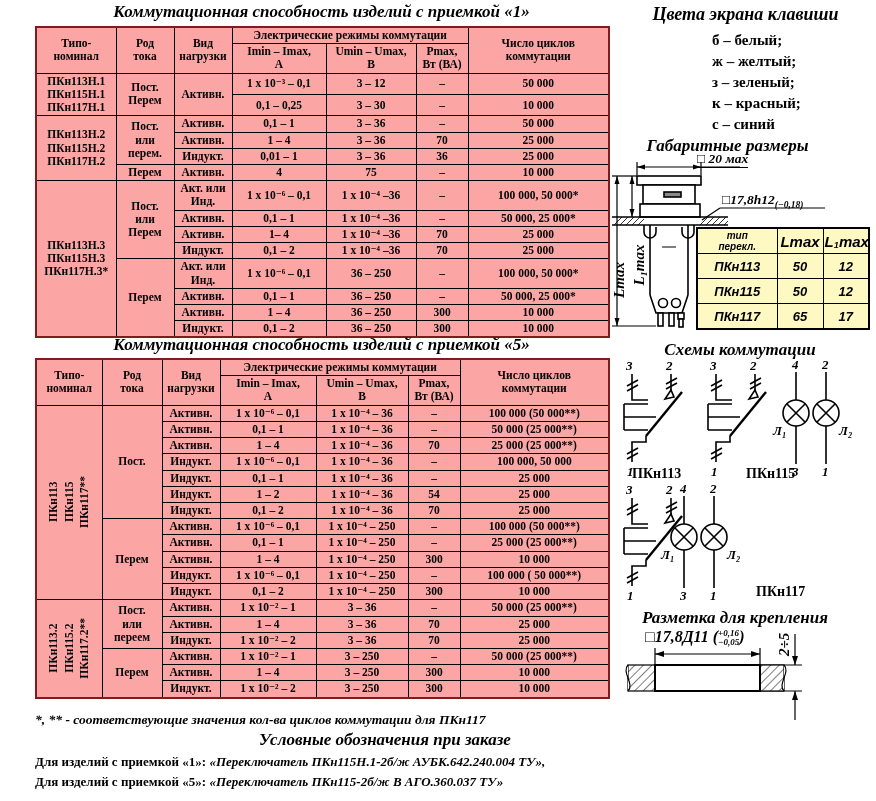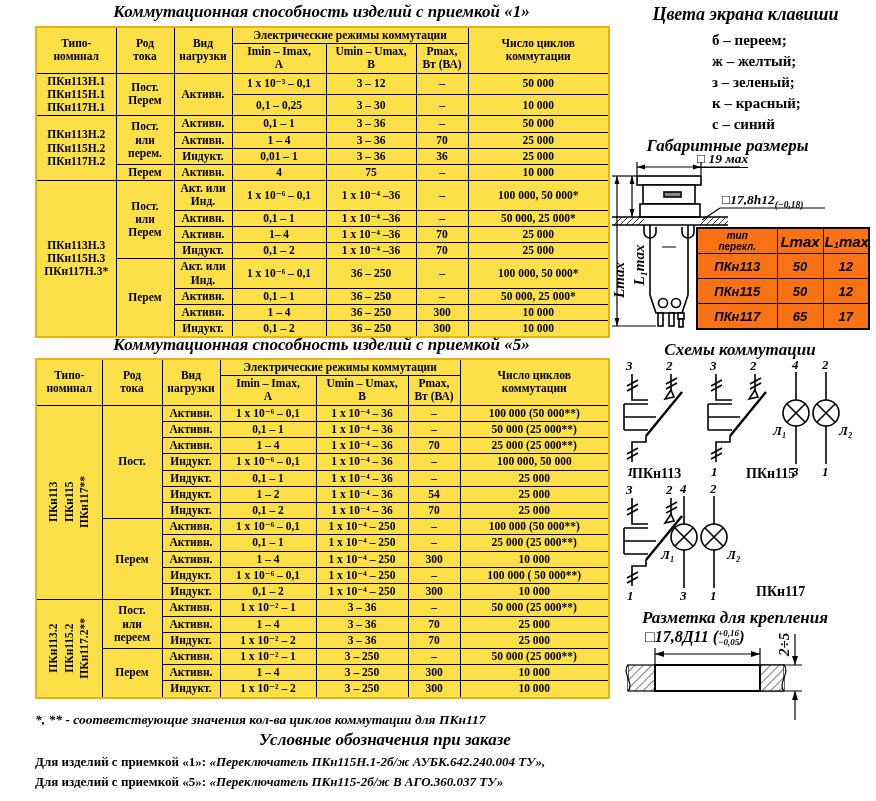--- a/index.html
+++ b/index.html
@@ -1,29 +1,29 @@
 <!DOCTYPE html>
 <html><head>
 <meta charset="utf-8">
 <style>
   html,body{margin:0;padding:0;background:#fff;}
   #page{position:relative;width:876px;height:801px;background:#fff;overflow:hidden;
         font-family:"Liberation Serif","DejaVu Serif",serif;color:#000;text-decoration:underline;}
   .title{position:absolute;font-weight:bold;font-style:italic;font-size:17px;text-align:center;white-space:nowrap;}
-  table.spec{position:absolute;border-collapse:collapse;table-layout:fixed;border:2px solid #eab308;background:#fde047;}
+  table.spec{position:absolute;border-collapse:collapse;table-layout:fixed;border:2px solid #7f1d1d;background:#fca5a5;}
   table.spec td,table.spec th{border:1px solid #000;font-weight:bold;font-size:11.5px;line-height:1.15;
         text-align:center;vertical-align:middle;padding:1px 2px;white-space:pre-line;
         font-family:"Liberation Serif","DejaVu Serif",serif;}
   .vert{writing-mode:vertical-rl;transform:rotate(180deg);white-space:pre-line;margin:0 auto;
         font-weight:bold;line-height:1.35;font-size:11.5px;}
   .lbl{position:absolute;white-space:nowrap;}
   .legend-item{font-weight:bold;font-size:15px;line-height:21px;}
   .dimlabel{font-weight:bold;font-style:italic;font-size:13.5px;border-bottom:1.5px solid #000;padding-bottom:0;}
   .subtol{font-size:9.5px;vertical-align:sub;text-align:center;}
-  table.dims{position:absolute;border-collapse:collapse;table-layout:fixed;border:2.5px solid #000;background:#f97316;}
+  table.dims{position:absolute;border-collapse:collapse;table-layout:fixed;border:2.5px solid #000;background:#fef9c3;}
   table.dims td,table.dims th{border:1.5px solid #000;text-align:center;vertical-align:middle;
         font-family:"Liberation Sans","DejaVu Sans",sans-serif;font-weight:bold;font-style:italic;}
   table.dims th.small{font-size:10px;line-height:1.1;white-space:pre-line;}
   table.dims th{font-size:15px;}
   table.dims td{font-size:13px;height:22px;}
   .note{position:absolute;font-weight:bold;font-style:italic;font-size:13.5px;}
   .footer-line{position:absolute;font-size:13px;font-weight:bold;white-space:nowrap;}
   .footer-line .val{font-style:italic;}
   .stack{display:inline-block;vertical-align:middle;font-size:9px;line-height:9px;font-weight:bold;font-style:italic;}
   .stack span{display:block;}
@@ -368,21 +368,21 @@
     <span>Для изделий с приемкой «1»:</span>
     <span class="val">«Переключатель ПКн115Н.1-2б/ж  АУБК.642.240.004 ТУ»,</span>
   </div>
   <div class="footer-line" style="left:35px;top:774px;">
     <span>Для изделий с приемкой «5»:</span>
     <span class="val">«Переключатель ПКн115-2б/ж В АГО.360.037 ТУ»</span>
   </div>
 
   <div class="title" style="left:615px;top:4px;width:261px;font-size:18px;">Цвета экрана клавиши</div>
   <div class="lbl" style="left:712px;top:30px;">
-    <div class="legend-item">б – переем;</div>
+    <div class="legend-item">б – белый;</div>
     <div class="legend-item">ж – желтый;</div>
     <div class="legend-item">з – зеленый;</div>
     <div class="legend-item">к – красный;</div>
     <div class="legend-item">с – синий</div>
   </div>
 
   <div class="title" style="left:610px;top:136px;width:235px;">Габаритные размеры</div>
 
   <svg style="left:610px;top:150px;" width="266" height="190" viewBox="0 0 266 190">
     <g stroke="#000" stroke-width="1.2" fill="none">
@@ -420,21 +420,21 @@
         <rect x="69" y="169" width="4" height="8"></rect>
       <line x1="52" y1="97" x2="66" y2="97" stroke-width="1"></line>
     </g>
     <g stroke="#000" stroke-width="0.8">
       <path d="M4,75 l8,-8 M10,75 l8,-8 M16,75 l8,-8 M22,75 l8,-8 M28,75 l6,-6"></path>
       <path d="M90,75 l8,-8 M96,75 l8,-8 M102,75 l8,-8 M108,75 l8,-8 M114,75 l4,-4"></path>
     </g>
     <text x="14" y="130" transform="rotate(-90 14 130)" font-size="15" font-weight="bold" font-style="italic" font-family="Liberation Sans, DejaVu Sans, sans-serif" text-anchor="middle" fill="#000">Lmax</text>
     <text x="34" y="115" transform="rotate(-90 34 115)" font-size="15" font-weight="bold" font-style="italic" font-family="Liberation Sans, DejaVu Sans, sans-serif" text-anchor="middle" fill="#000">L₁max</text>
   </svg>
-  <div class="lbl dimlabel" style="left:697px;top:151px;">□ 19 мах</div>
+  <div class="lbl dimlabel" style="left:697px;top:151px;">□ 20 мах</div>
   <div class="lbl" style="left:722px;top:190px;">
     <span class="dimlabel" style="border:none;">□17,8h12</span><span class="subtol" style="font-weight:bold;font-style:italic;">(−0,18)</span>
   </div>
 
   <table class="dims" style="left:696px;top:227px;width:172px;">
     <colgroup>
         <col style="width:80px">
         <col style="width:46px">
         <col style="width:46px">
       </colgroup>

